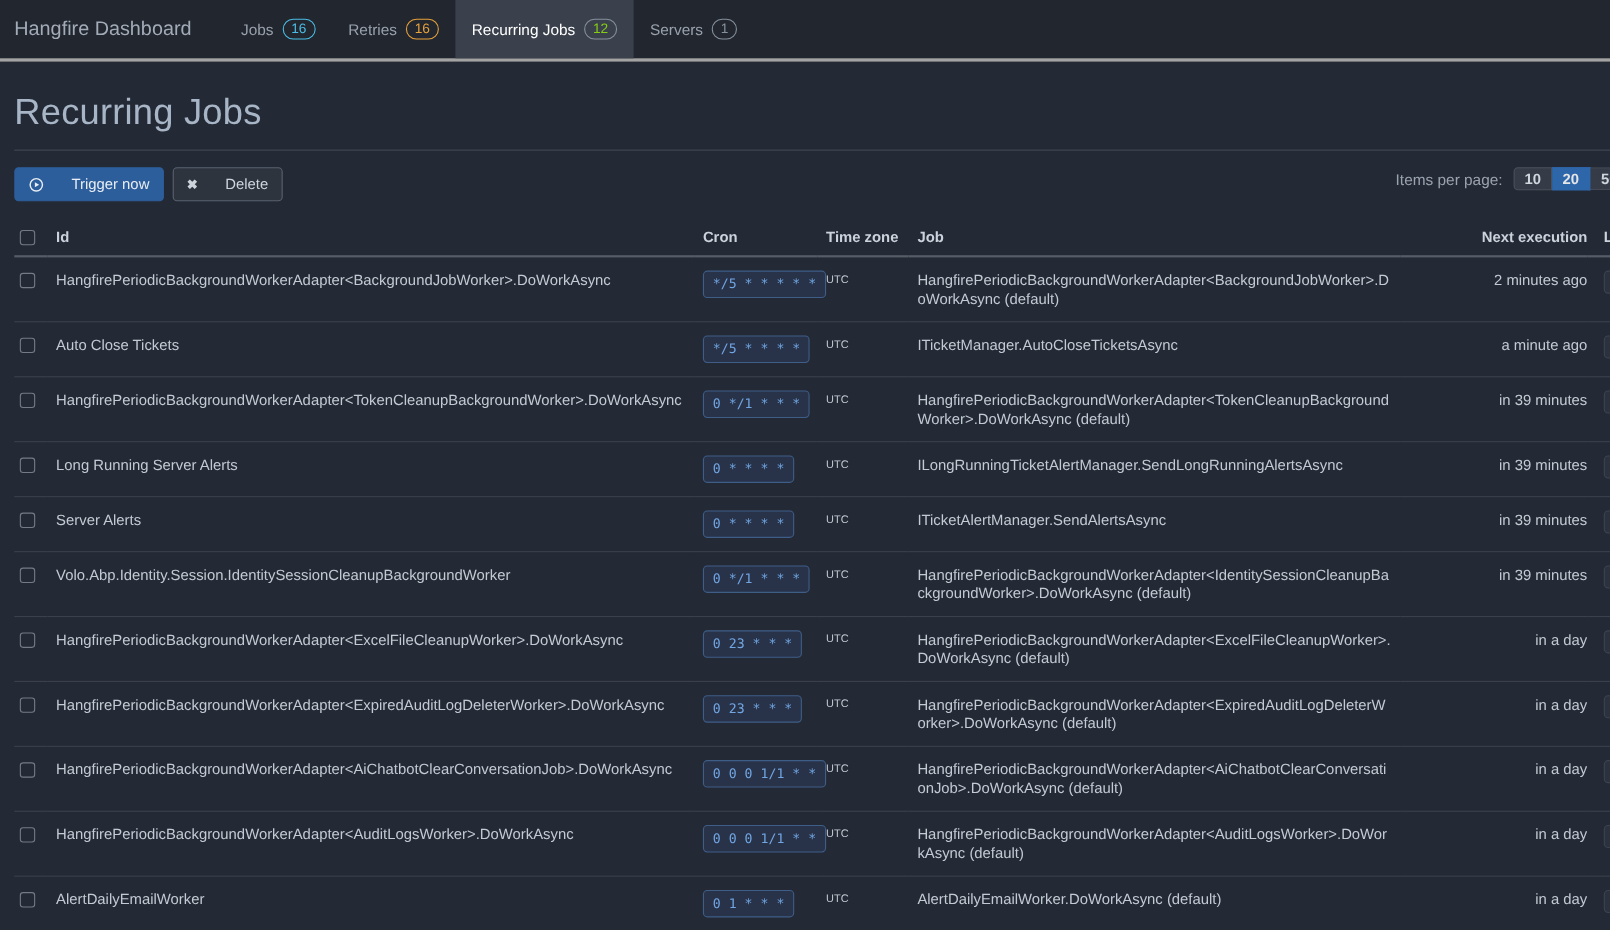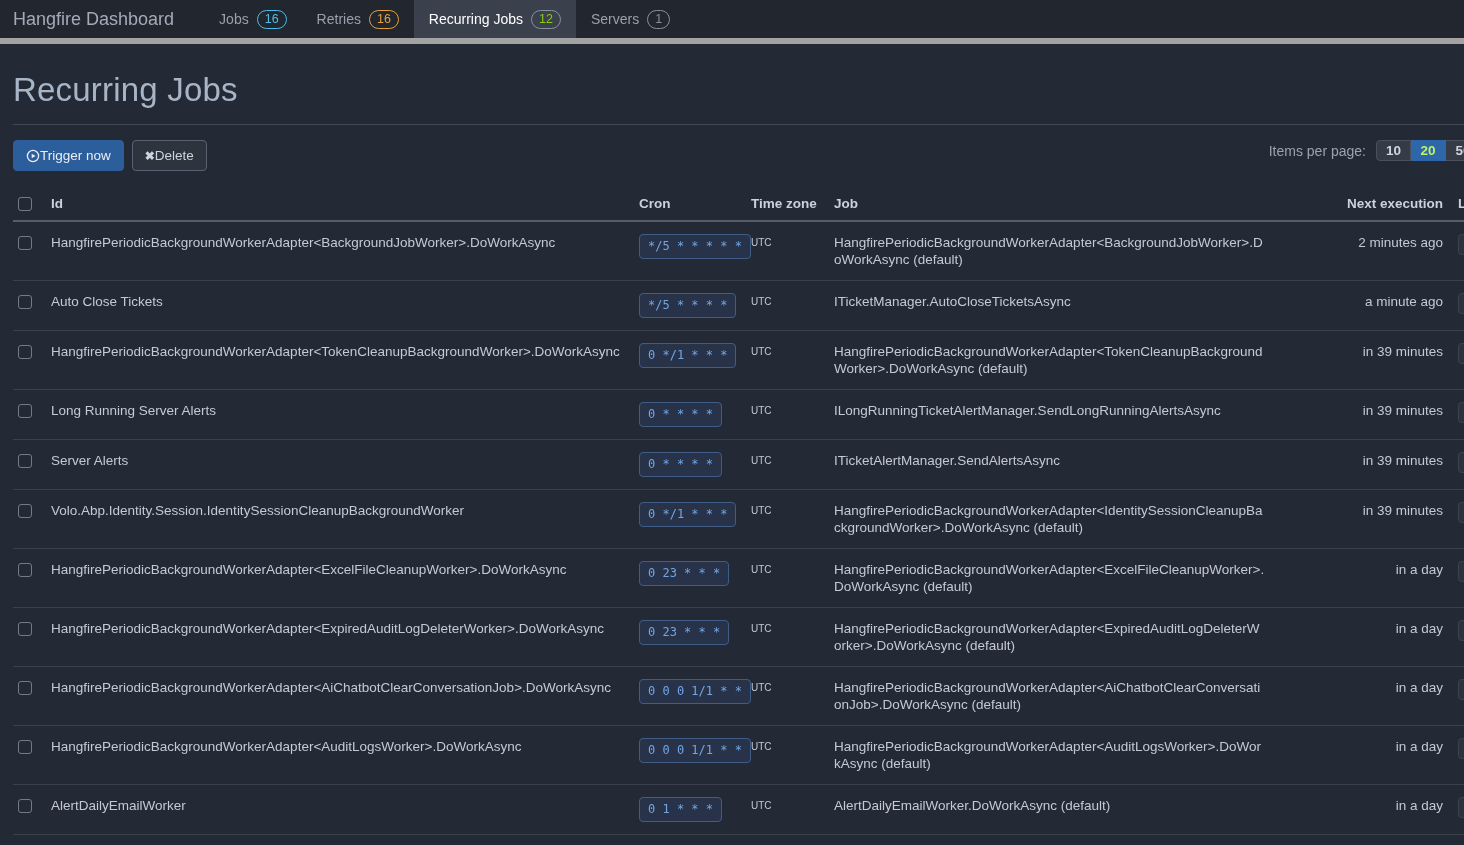--- a/index.html
+++ b/index.html
@@ -4,22 +4,22 @@
 <style>
   * { box-sizing: border-box; margin: 0; padding: 0; }
   html, body {
     width: 1464px; height: 845px; overflow: hidden;
     background: #242a35;
     font-family: "Liberation Sans", sans-serif;
   }
 
   
   .navbar {
-    height: 44px; background: #22262e; display: flex; align-items: stretch;
-    border-bottom: 6px solid #a3a3a3;
+    height: 56px; background: #22262e; display: flex; align-items: stretch;
+    border-bottom: 3px solid #a3a3a3;
   }
   .brand {
     color: #a3abb8; font-size: 18px; display: flex; align-items: center;
     padding: 0 30px 0 13px; text-decoration: none; white-space: nowrap;
   }
   .tabs { display: flex; }
   .tab {
     display: flex; align-items: center; gap: 8px; padding: 0 15px;
     color: #99a1ac; font-size: 14px; cursor: pointer; text-decoration: none; white-space: nowrap;
   }
@@ -33,40 +33,40 @@
   .content { padding-left: 13px; }
   h1 {
     margin-top: 27px; font-size: 33px; font-weight: 400;
     color: #a7b5c7; letter-spacing: .2px;
   }
   hr.divider { border: none; border-top: 1px solid #424956; margin: 15px 0 0 0; }
 
   
   .toolbar { position: relative; margin-top: 15px; height: 31px; display: flex; gap: 8px; }
   .btn {
-    display: inline-flex; align-items: center; gap: 0; font-size: 13.5px;
+    display: inline-flex; align-items: center; gap: 25px; font-size: 13.5px;
     border-radius: 4px; padding: 0 12px; height: 31px; cursor: pointer;
     font-family: inherit;
   }
   .btn.primary { background: var(--accent-blue, #2d5e9c); border: 1px solid var(--accent-blue, #2d5e9c); color: #e9eef5; }
   .btn.dark { background: #2e343e; border: 1px solid #5a6170; color: #ced4dc; }
   .icon-x { font-weight: bold; font-size: 12px; }
   .icon-play { display: inline-flex; }
 
   .perpage { position: absolute; right: -17px; top: 0; display: flex; align-items: center; }
   .perpage-label { color: #9aa3af; font-size: 14px; margin-right: 10px; }
   .size-group { display: flex; }
   .size-btn {
     min-width: 35px; height: 21px; background: #363c47; border: 1px solid #4b515c;
     border-left-width: 0; color: #d0d6de; font-size: 13.5px; font-weight: 700;
     font-family: inherit; cursor: pointer;
   }
   .size-btn:first-child { border-left-width: 1px; border-radius: 4px 0 0 4px; }
   .size-btn:last-child { border-radius: 0 4px 4px 0; }
-  .size-btn.active { background: var(--selected-page-blue, #2e66aa); border-color: var(--selected-page-blue, #2e66aa); color: #bef264; }
+  .size-btn.active { background: var(--selected-page-blue, #2e66aa); border-color: var(--selected-page-blue, #2e66aa); color: #e5e5e5; }
 
   
   table { width: 1563px; table-layout: fixed; border-collapse: collapse; margin-top: 16px; }
   th {
     text-align: left; vertical-align: bottom; padding: 8px;
     color: #cbd2dc; font-size: 13.5px; font-weight: 700;
     border-bottom: 2px solid #565d68; line-height: 17px;
   }
   td {
     vertical-align: top; padding: 12px 8px; font-size: 13.5px; color: #c3cad4;

